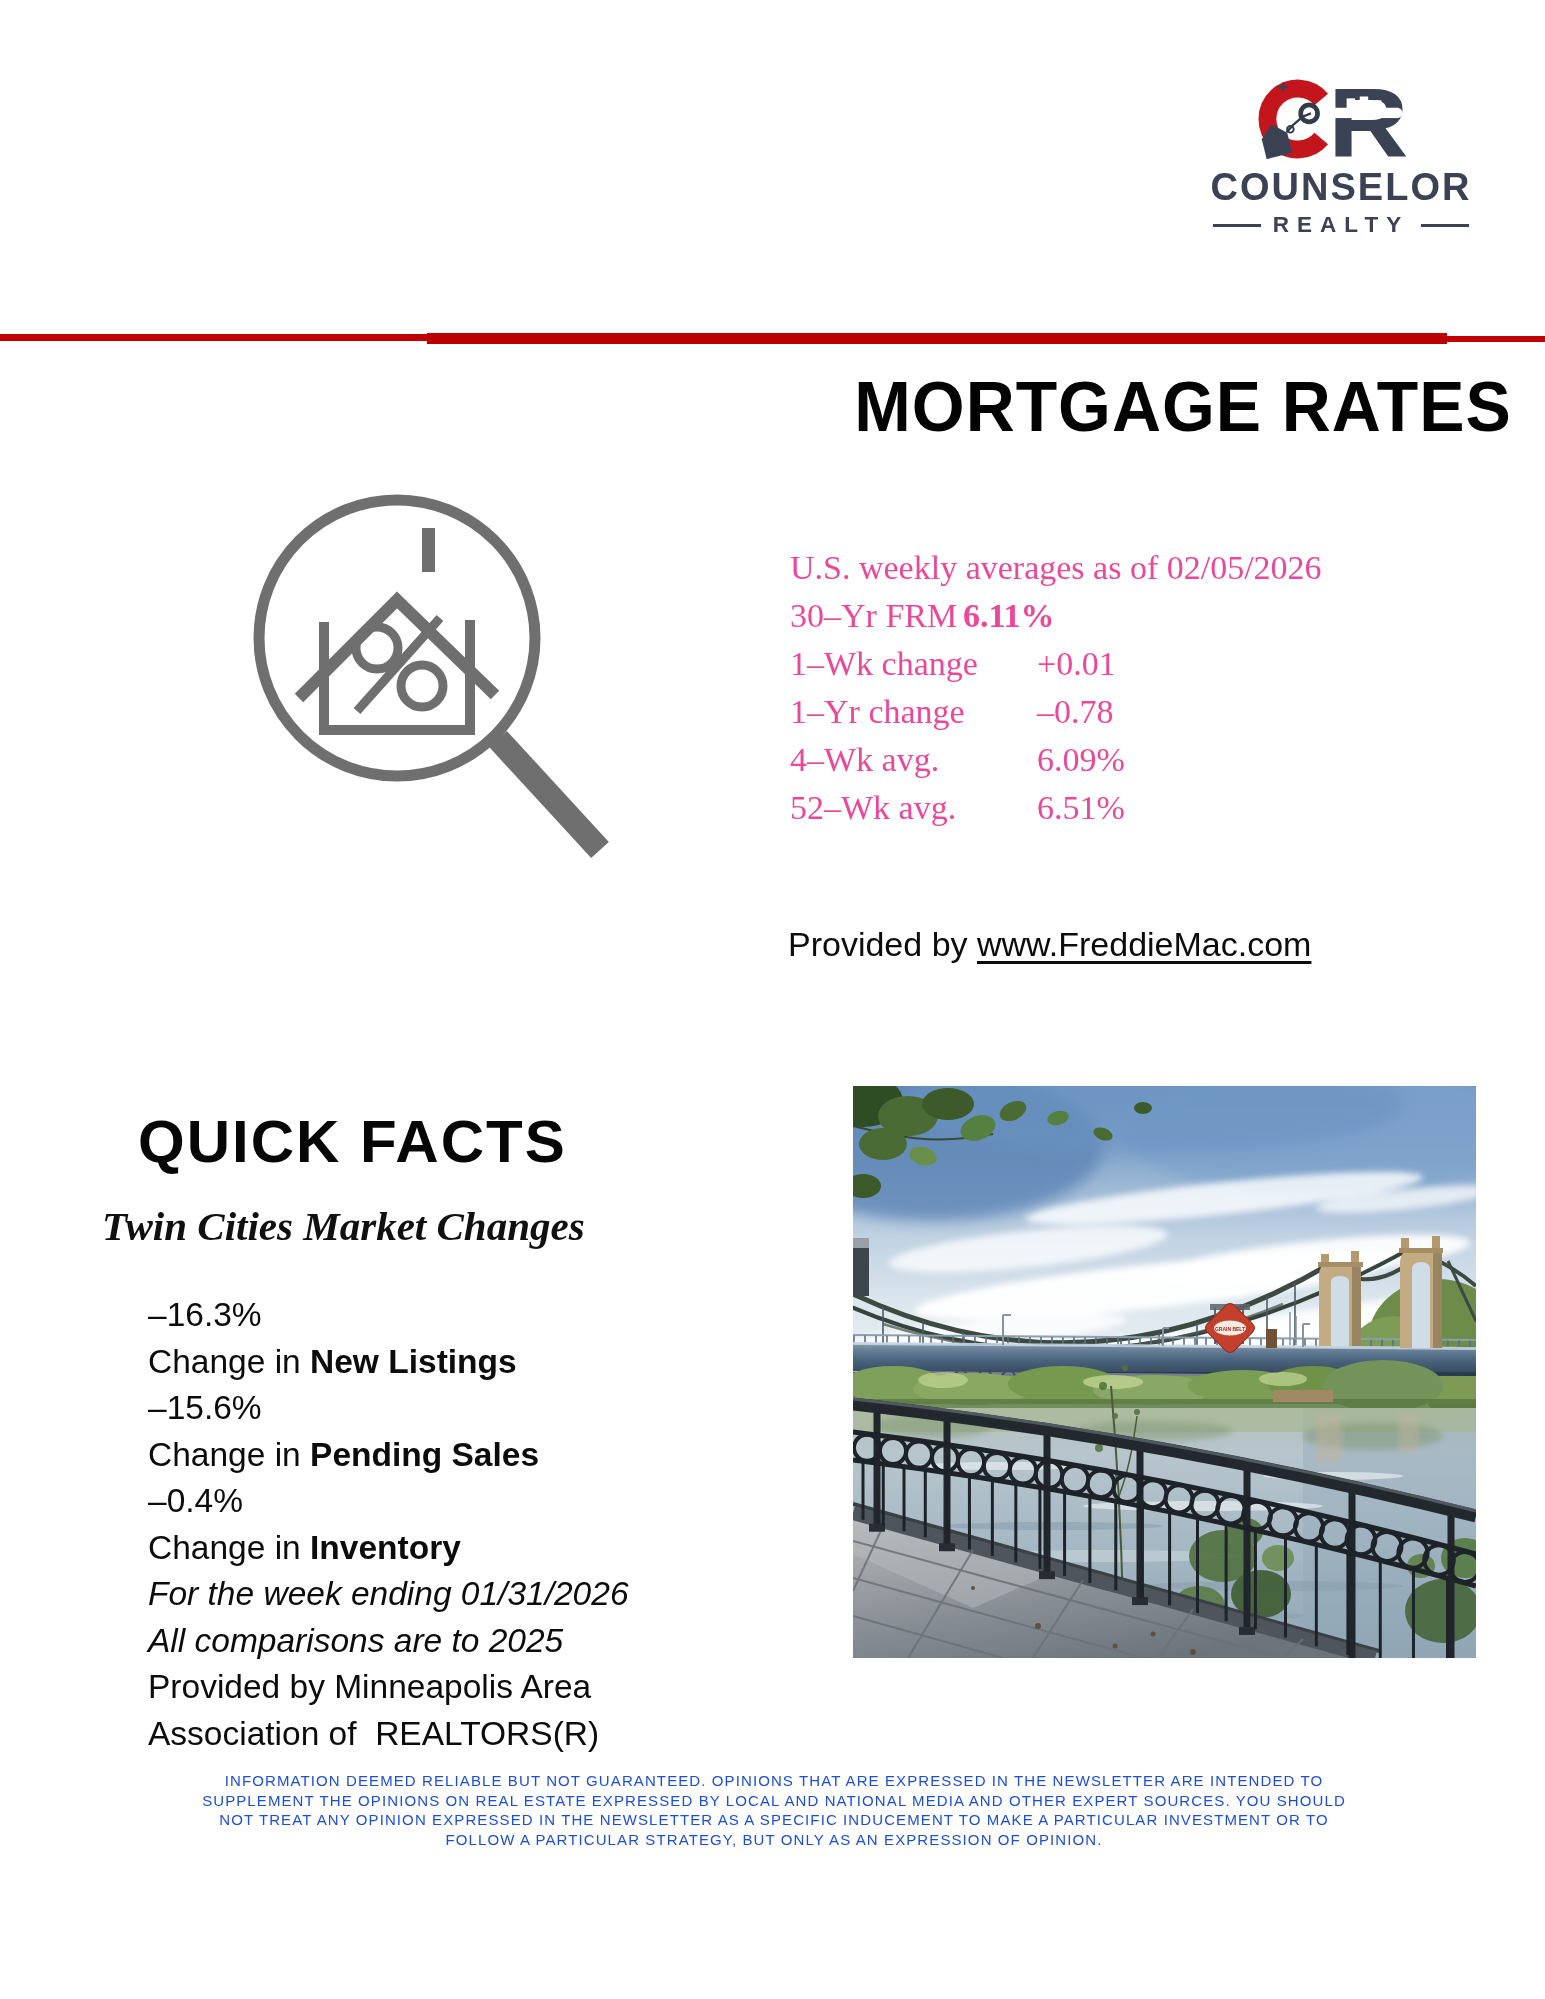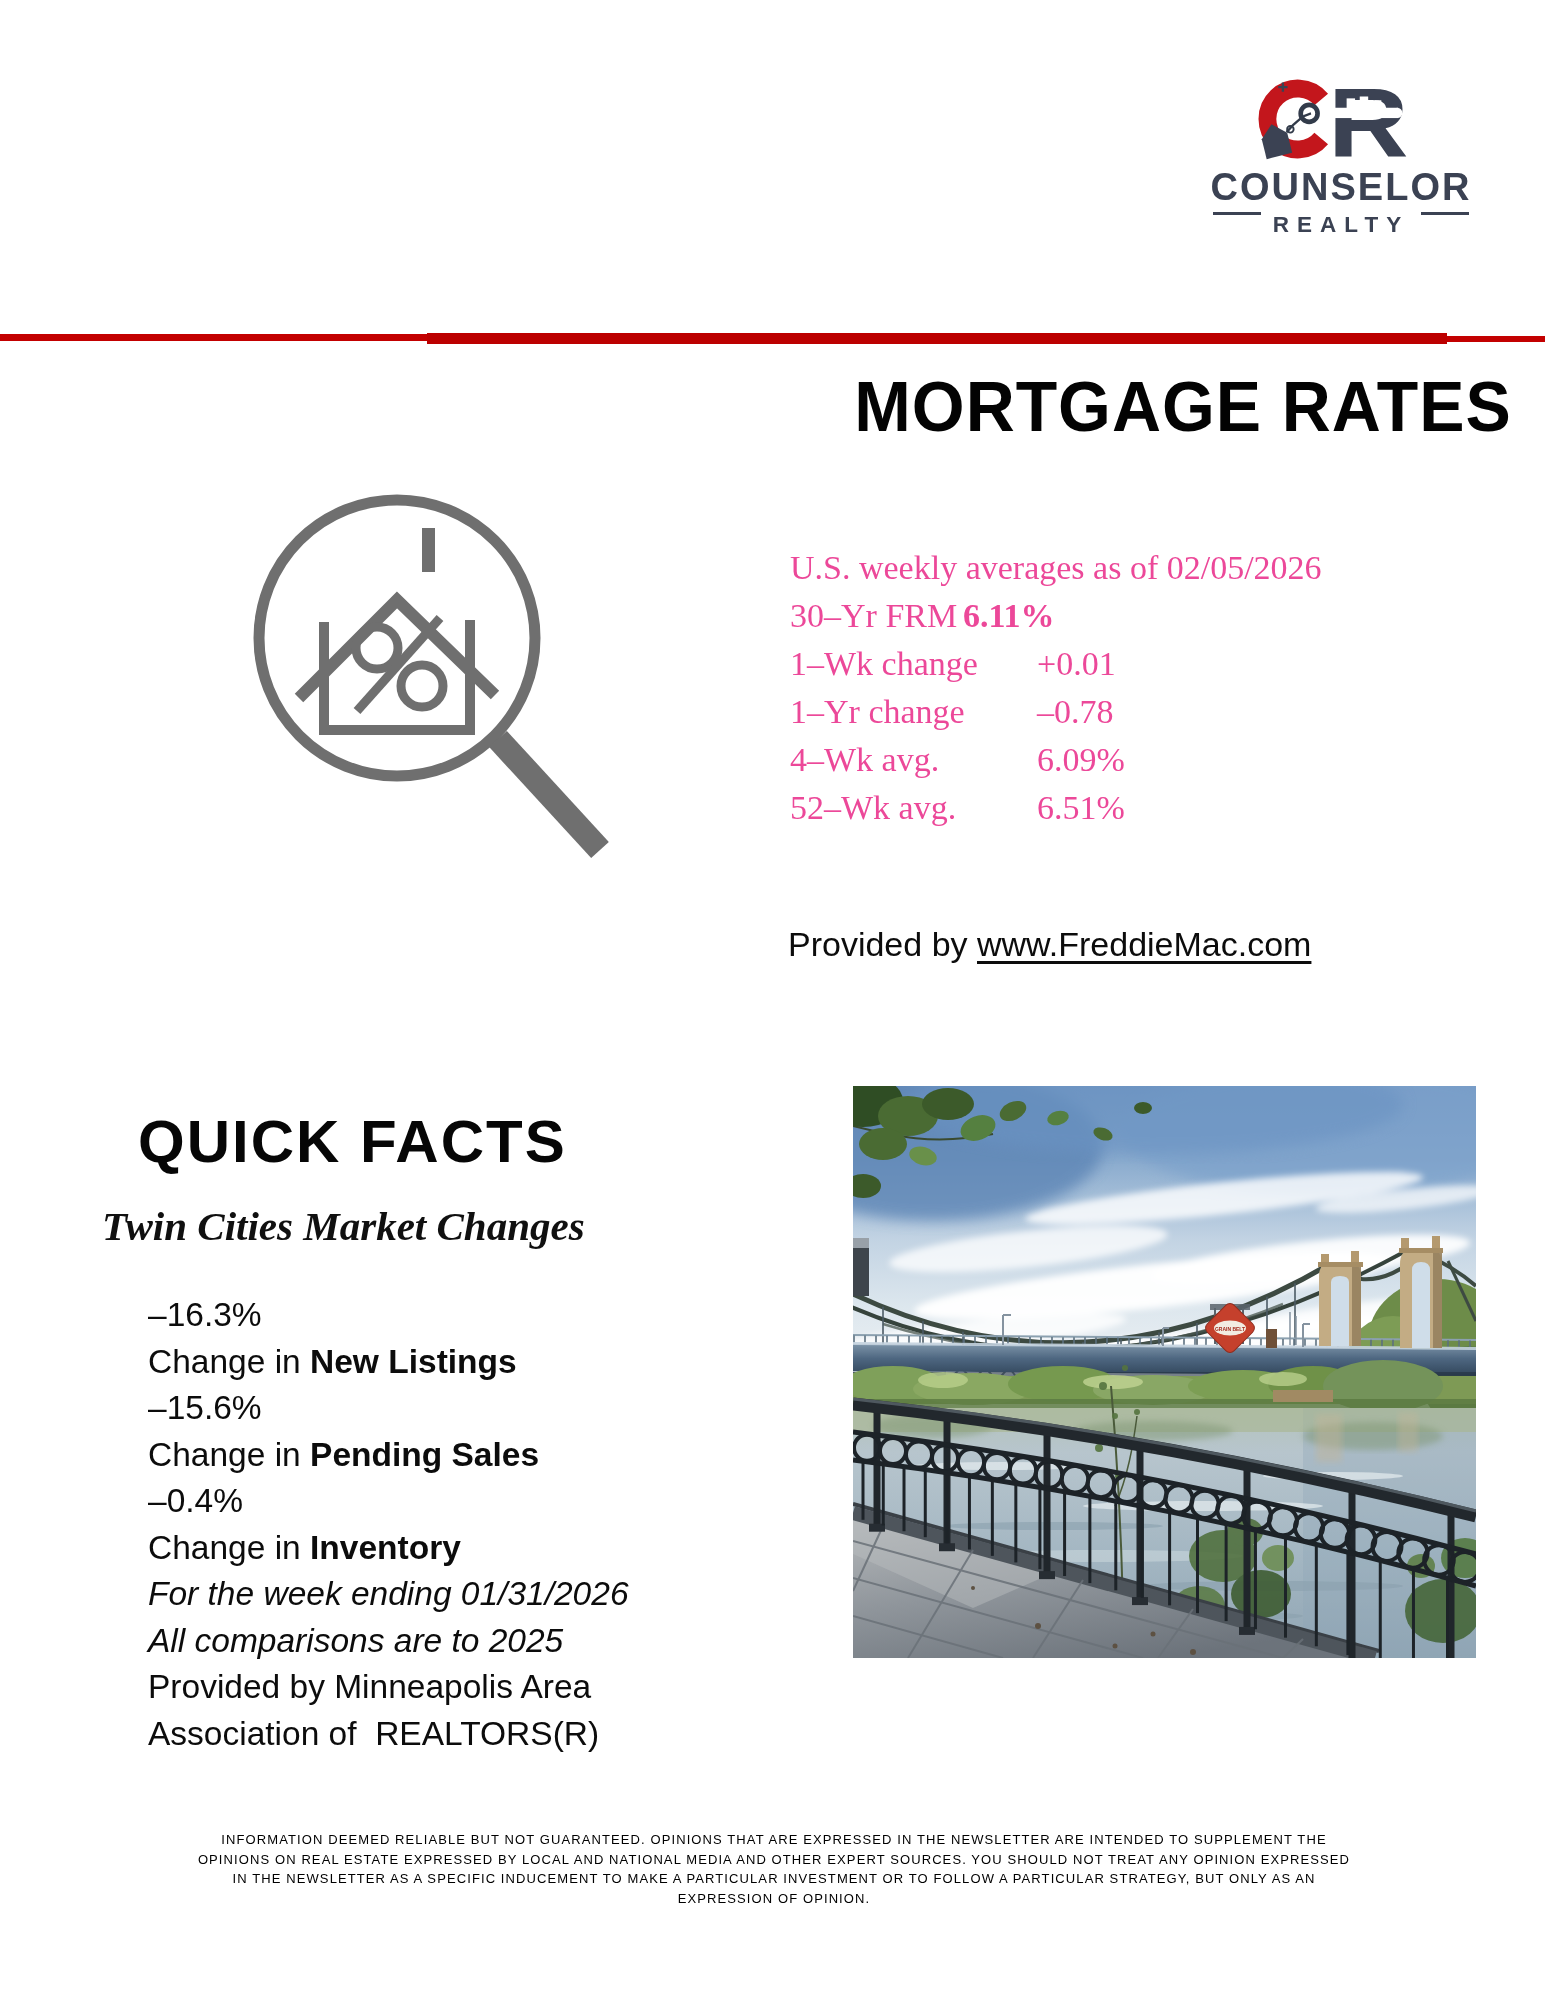--- a/index.html
+++ b/index.html
@@ -4,21 +4,21 @@
 <style>
   html,body{margin:0;padding:0;background:#fff;}
   .page{position:relative;width:1545px;height:1999px;background:#ffffff;overflow:hidden;
         font-family:"Liberation Sans",sans-serif;color:#0c0c0c;}
   .abs{position:absolute;}
 
   
   .logo{left:1198px;top:74px;width:286px;text-align:center;}
   .logo-mono{display:block;margin:0 auto 4px auto;}
   .logo-name{font-size:38px;font-weight:700;letter-spacing:2px;color:#3b4253;line-height:38px;}
-  .logo-sub{display:flex;justify-content:center;gap:12px;margin-top:6px;}
+  .logo-sub{display:flex;align-items:center;justify-content:center;gap:12px;margin-top:6px;}
   .logo-sub .txt{font-size:22.5px;font-weight:700;letter-spacing:8px;color:#3b4253;}
   .logo-dash{width:48px;height:3px;background:#3b4253;}
 
   
   .bar1{left:0;top:334px;width:427px;height:7px;background:#c30000;}
   .bar2{left:427px;top:333px;width:1020px;height:11px;background:#bc0000;}
   .bar3{left:1447px;top:336px;width:98px;height:6px;background:#c30000;}
 
   
   .m-title{top:372px;right:33px;font-size:70px;font-weight:700;letter-spacing:1px;color:#030303;
@@ -32,22 +32,22 @@
 
   
   .q-title{left:138px;top:1112px;font-size:60px;font-weight:700;letter-spacing:2px;color:#060606;line-height:1;}
   .q-sub{left:102px;top:1202px;font-family:"Liberation Serif",serif;font-style:italic;font-weight:600;
          font-size:41px;color:#101010;white-space:nowrap;}
   .q-lines{left:100px;top:1292px;font-size:33.5px;line-height:46.5px;color:#0c0c0c;white-space:nowrap;margin-left:48px;}
   .q-lines .it{font-style:italic;}
   .q-lines b{font-weight:700;}
 
   
-  .disclaimer{left:190px;top:1830px;width:1168px;text-align:center;font-size:13px;line-height:19.6px;
-              letter-spacing:1.1px;color:#000000;}
+  .disclaimer{left:190px;top:1771px;width:1168px;text-align:center;font-size:15px;line-height:19.6px;
+              letter-spacing:1.1px;color:#1d4ed8;}
 
   
   .rate-icon{left:232px;top:490px;}
   .photo{left:853px;top:1086px;width:623px;height:572px;}
 </style>
 </head>
 <body>
 
 <div class="page">
 

